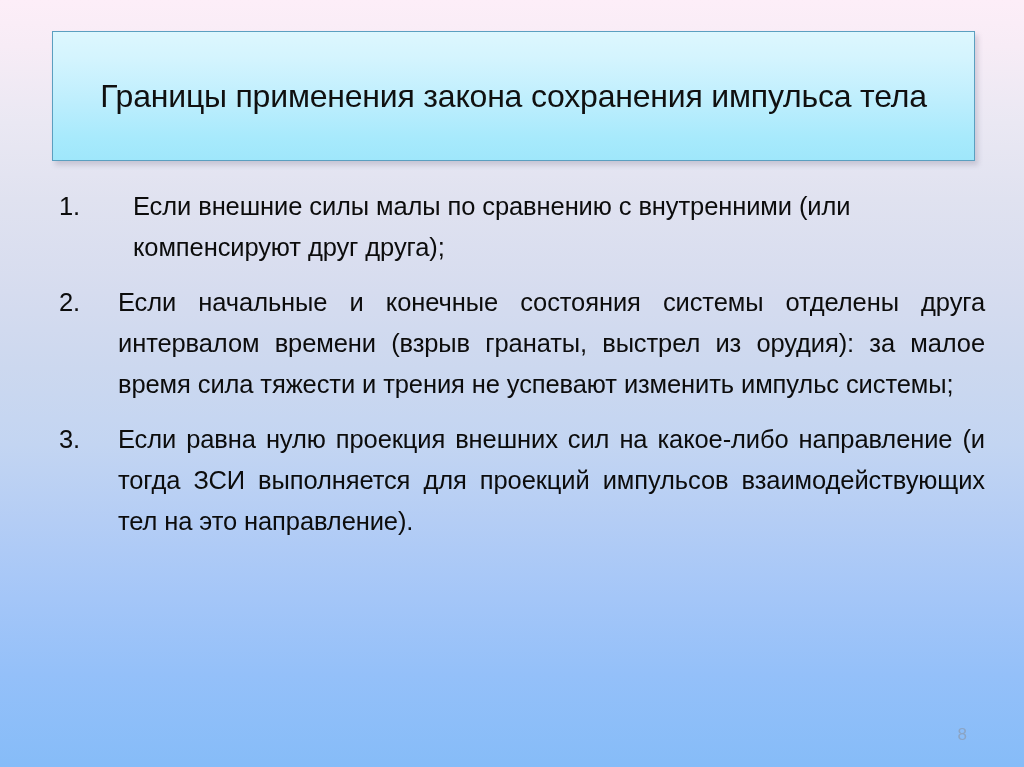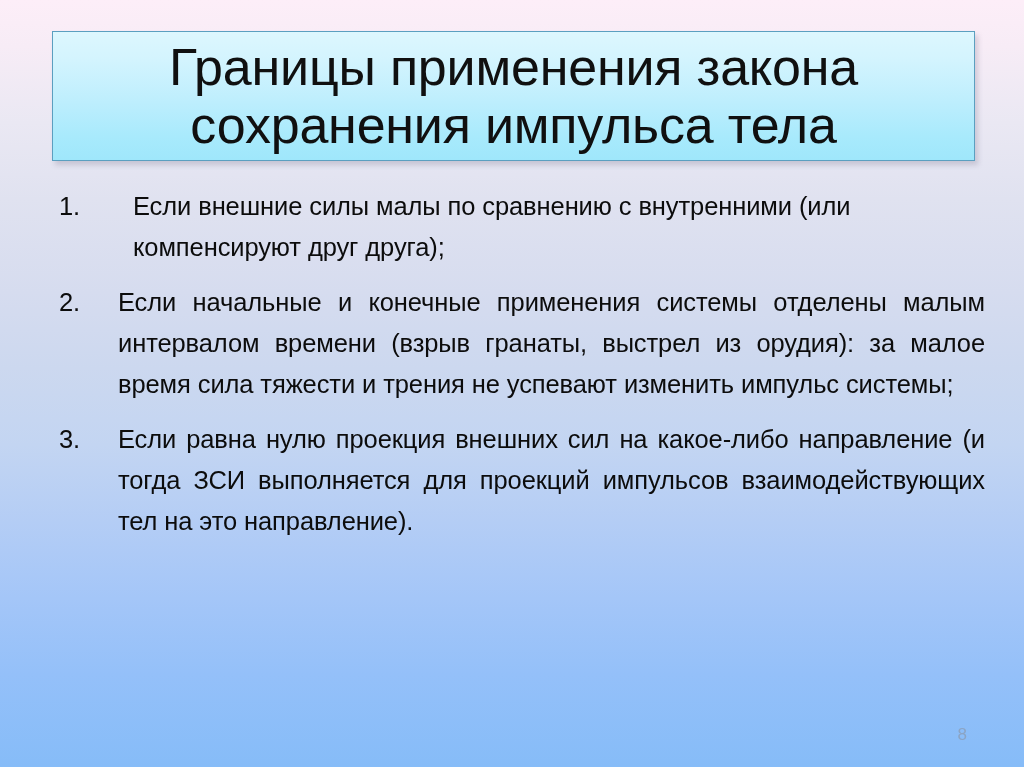--- a/index.html
+++ b/index.html
@@ -51,21 +51,21 @@
         #9fe7fb 100%);
     box-shadow: 3px 4px 5px rgba(90, 80, 110, 0.22);
     display: flex;
     align-items: center;
     justify-content: center;
   }
   #title-text {
     display: block;
     width: 100%;
     text-align: center;
-    font-size: 52px;
+    font-size: 32px;
     line-height: 58px;
     font-weight: 400;
     color: #101010;
     letter-spacing: -0.2px;
     padding: 0 18px;
     box-sizing: border-box;
   }
 
   
   #body-list {
@@ -133,21 +133,21 @@
 
   <div id="body-list">
 
     <div class="list-item plain">
       <span class="item-marker">1.</span>
       <span class="item-text">Если внешние силы малы по сравнению с внутренними (или компенсируют друг друга);</span>
     </div>
 
     <div class="list-item justify">
       <span class="item-marker">2.</span>
-      <span class="item-text">Если начальные и конечные применения системы отделены малым интервалом времени (взрыв гранаты, выстрел из орудия): за малое время сила тяжести и трения не успевают изменить импульс системы;</span>
+      <span class="item-text">Если начальные и конечные состояния системы отделены друга интервалом времени (взрыв гранаты, выстрел из орудия): за малое время сила тяжести и трения не успевают изменить импульс системы;</span>
     </div>
 
     <div class="list-item justify">
       <span class="item-marker">3.</span>
       <span class="item-text">Если равна нулю проекция внешних сил на какое-либо направление (и тогда ЗСИ выполняется для проекций импульсов взаимодействующих тел на это направление).</span>
     </div>
 
   </div>
 
   <div id="page-number">8</div>

